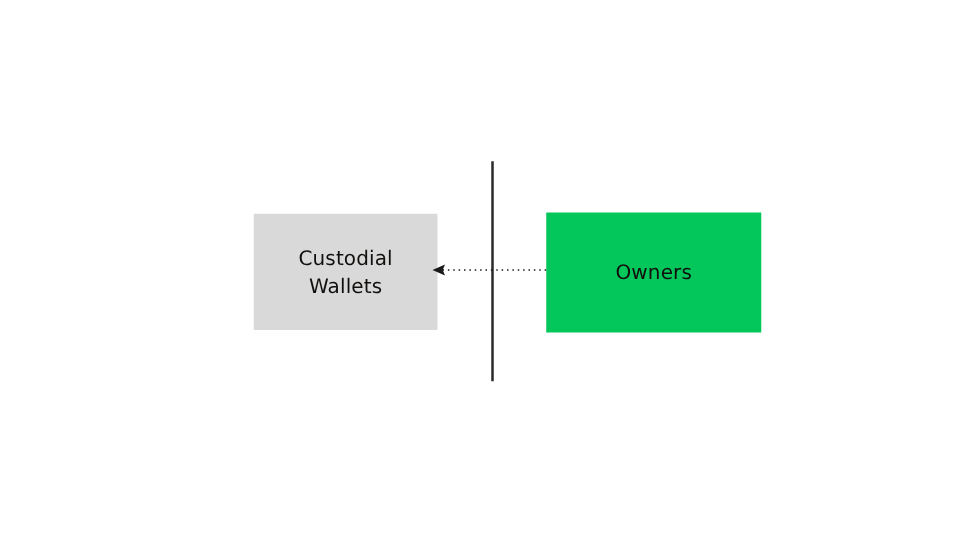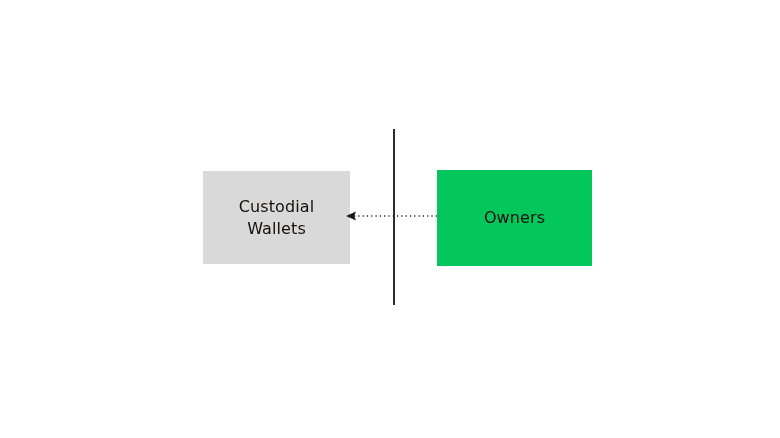--- a/index.html
+++ b/index.html
@@ -41,21 +41,21 @@
     left: 203px;
     top: 171px;
     width: 147px;
     height: 93px;
     background: #d9d9d9;
   }
 
   #node-owners {
     left: 437px;
     top: 170px;
-    width: 155px;
+    width: 172px;
     height: 96px;
     background: #03c75a;
   }
 
   
   #boundary-divider {
     position: absolute;
     left: 393px;
     top: 129px;
     width: 1.6px;

